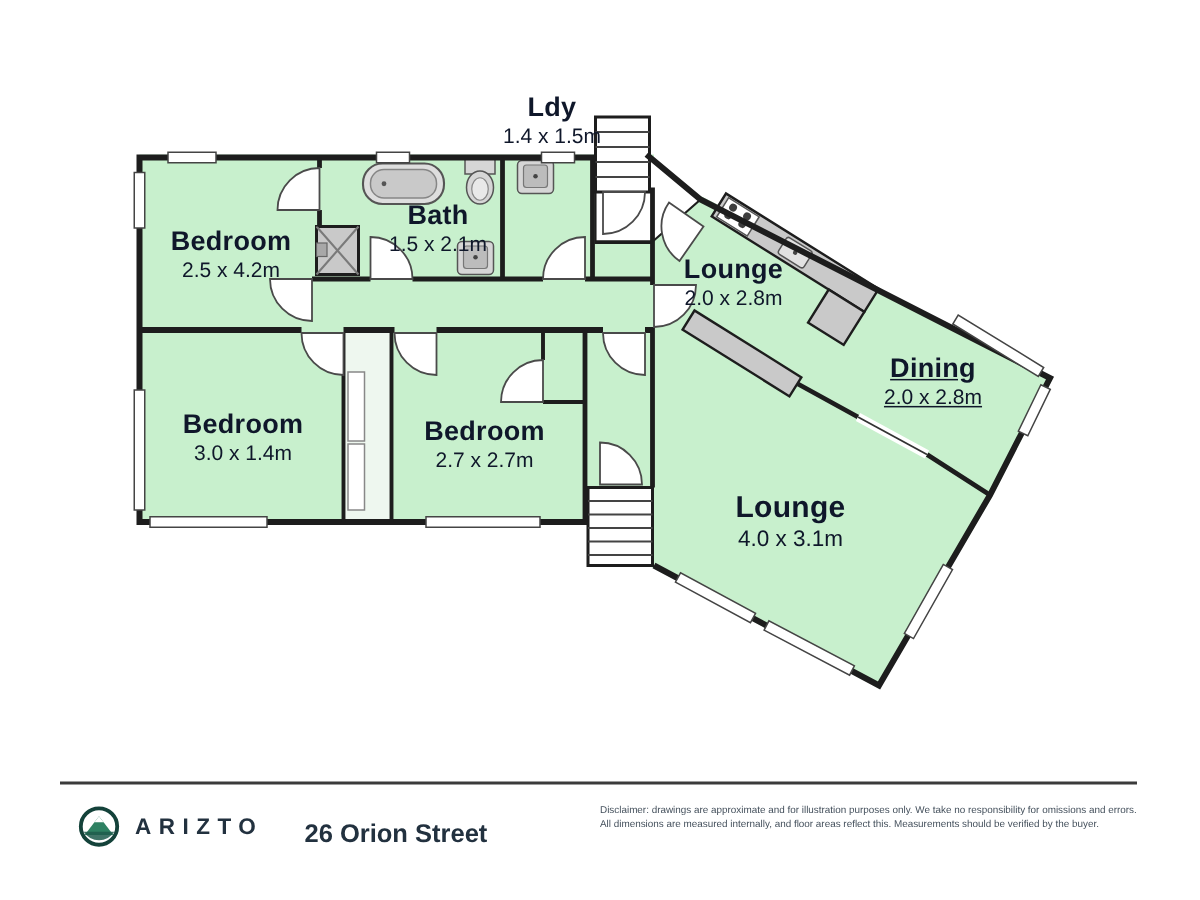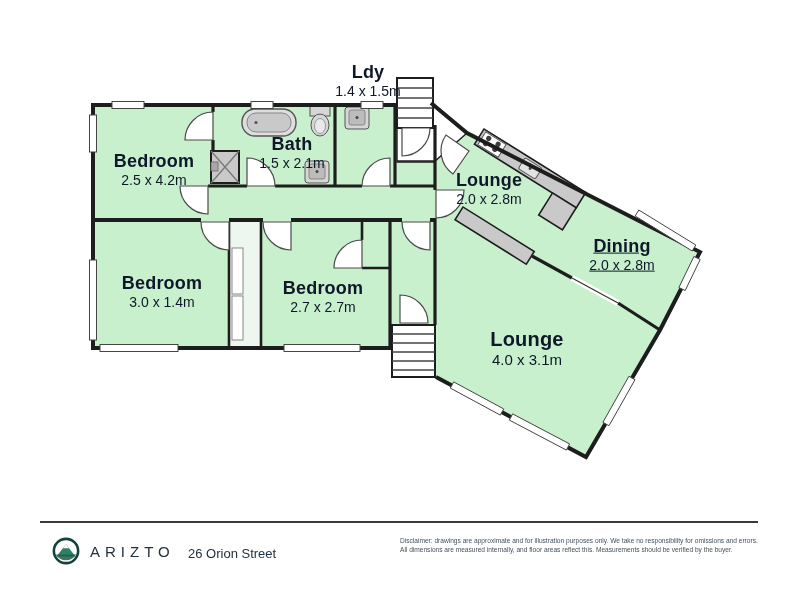--- a/index.html
+++ b/index.html
@@ -8,23 +8,23 @@
   #plan-svg{position:absolute;left:0;top:0;}
   .room-label{position:absolute;transform:translate(-50%,-50%);text-align:center;
               color:#0f172a;white-space:nowrap;line-height:1.15;}
   .room-label .rname{font-weight:700;font-size:18px;letter-spacing:.2px;}
   .room-label .rdims{font-weight:400;font-size:14px;}
   .room-label.big .rname{font-size:20px;}
   .room-label.big .rdims{font-size:15px;}
   .room-label.outside .rname{font-size:18px;}
   #footer-divider{position:absolute;left:40px;top:521px;width:718px;height:2px;background:#3b3b3b;}
   #brand-logo{position:absolute;left:52px;top:537px;}
-  #brand-name{position:absolute;left:90px;top:543px;font-size:15px;font-weight:400;
+  #brand-name{position:absolute;left:90px;top:543px;font-size:15px;font-weight:700;
               letter-spacing:5px;color:#22313f;}
-  #address{position:absolute;left:188px;top:546px;font-size:13px;font-weight:400;color:#22313f;}
+  #address{position:absolute;left:203px;top:546px;font-size:17px;font-weight:700;color:#22313f;}
   #disclaimer{position:absolute;left:400px;top:537px;width:360px;font-size:6.6px;
               line-height:8.8px;color:#44505c;}
 </style>
 </head>
 <body>
 
 <div id="stage">
 
   <svg id="plan-svg" width="800" height="600" viewBox="0 0 800 600">
 

